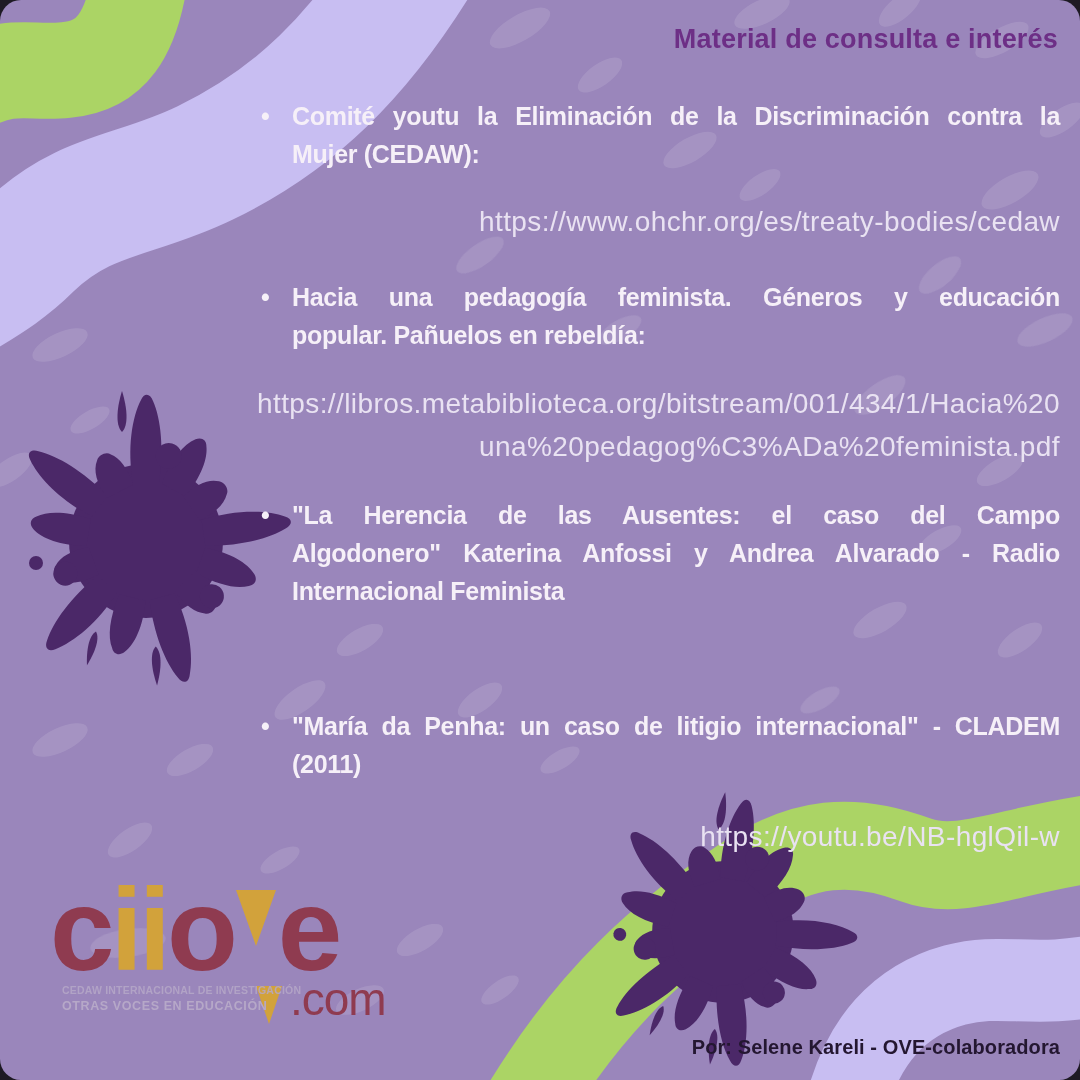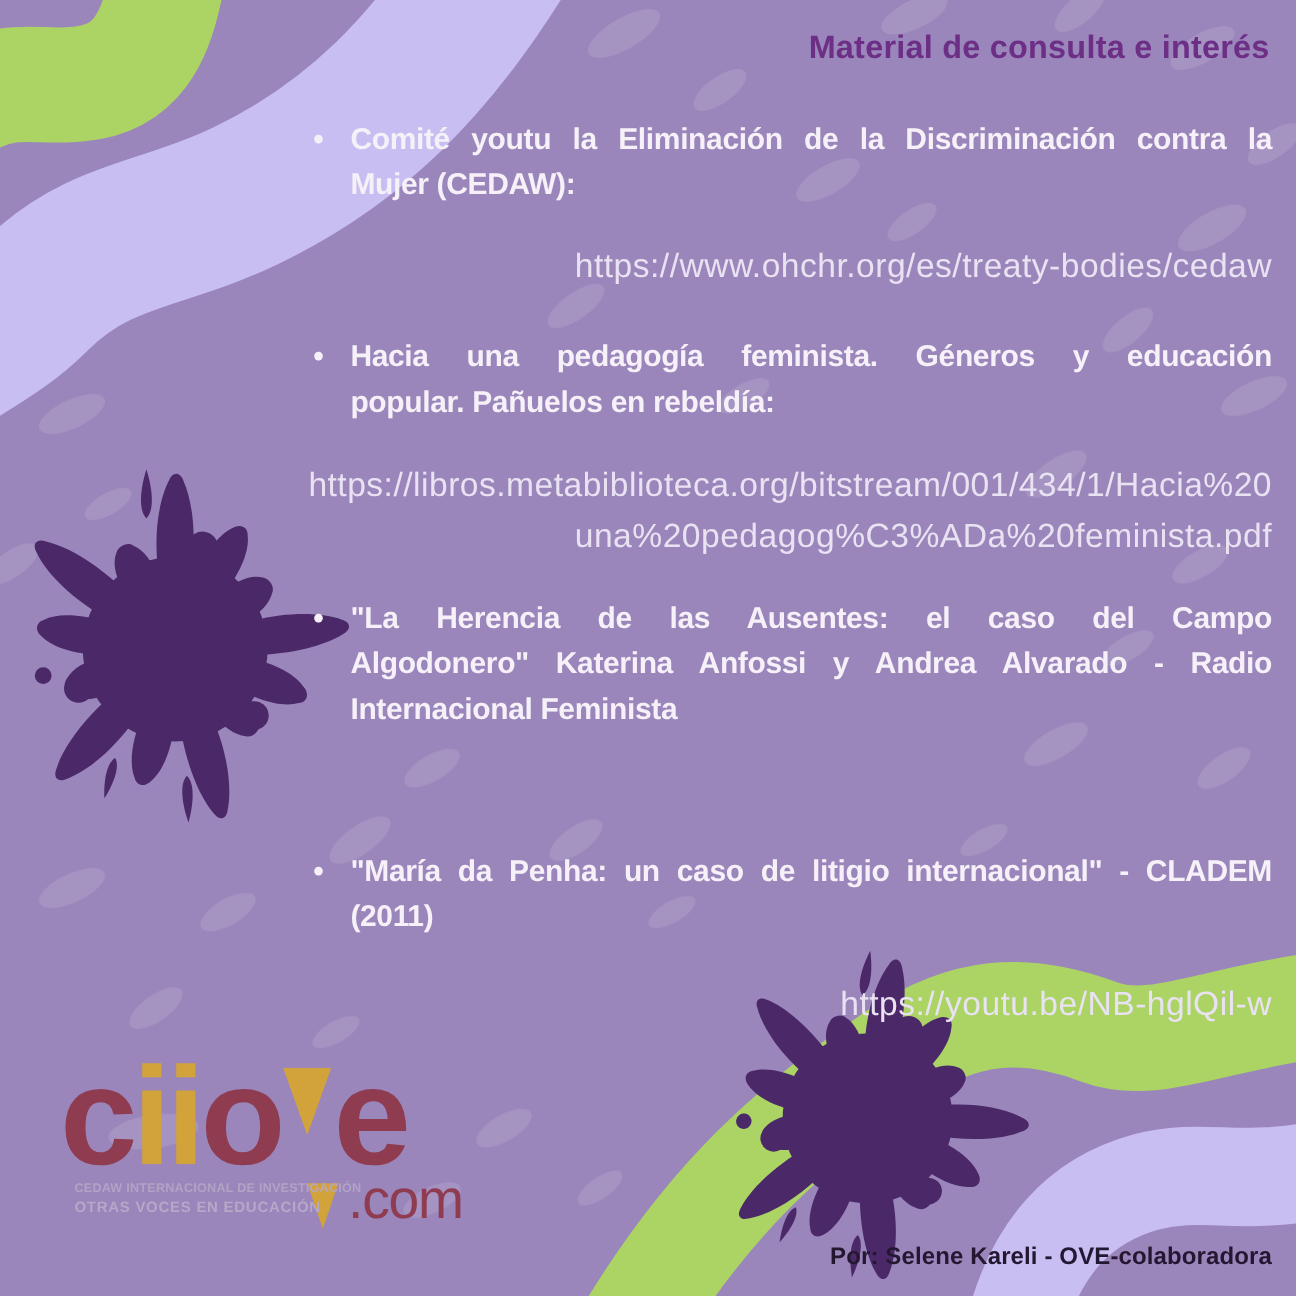--- a/index.html
+++ b/index.html
@@ -1,20 +1,21 @@
 <!DOCTYPE html>
 <html><head>
 <meta charset="utf-8">
 <style>
   * { margin:0; padding:0; box-sizing:border-box; }
   html,body { background:#1e1a24; }
   .poster {
     position:relative; width:1080px; height:1080px; overflow:hidden;
     background:#9a86bb;
     font-family:"Liberation Sans", sans-serif;
+    border-radius:21px;
   }
   .decor { position:absolute; inset:0; width:1080px; height:1080px; }
 
   .title {
     position:absolute; top:24px; right:22px; left:245px;
     text-align:right; font-size:27px; font-weight:700;
     color:#6d2f86; letter-spacing:0.2px;
   }
 
   .item { position:absolute; left:245px; width:815px; color:#f6f0f8; }

